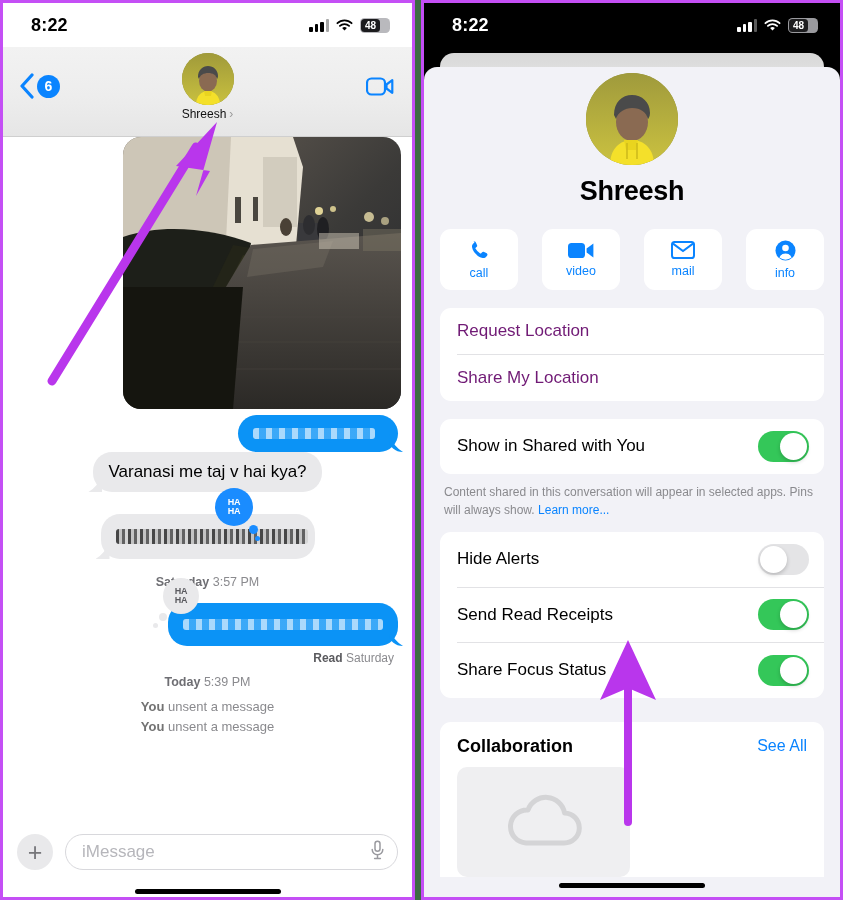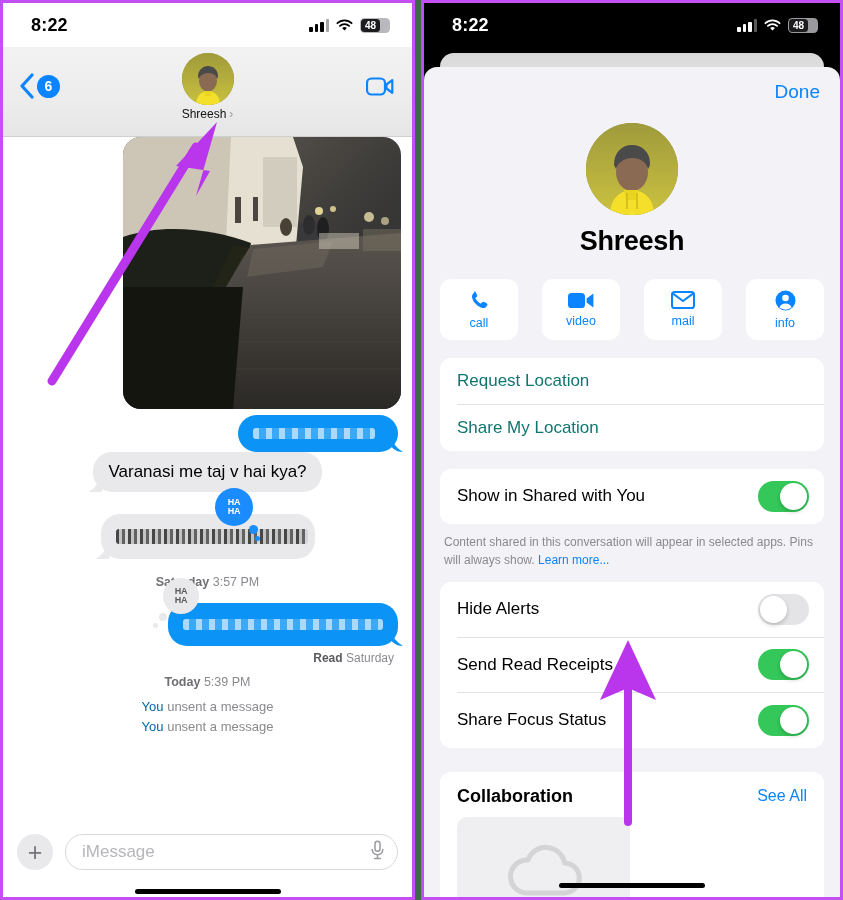--- a/index.html
+++ b/index.html
@@ -68,21 +68,21 @@
   .tail-in::after { content:""; position:absolute; left:-5px; bottom:0; width:14px; height:18px;
       background:#e9e9eb; clip-path:path("M14 18 L14 0 Q 10 12 0 18 Z"); }
 
   .redact { display:block; border-radius:3px; height:13px; }
   .redact-dark { background:repeating-linear-gradient(90deg,#2a2a2a 0 3px, #bdbdbd 3px 6px, #4a4a4a 6px 9px, #d2d2d2 9px 12px); opacity:.85; }
   .redact-light { background:repeating-linear-gradient(90deg,rgba(255,255,255,.65) 0 6px, rgba(255,255,255,.2) 6px 13px); }
 
   .tstamp { text-align:center; font-size:12.5px; color:#8a8a8e; margin:10px 0 8px; }
   .tstamp b { color:#6e6e73; font-weight:bold; }
   .sysline { text-align:center; font-size:13px; color:#8a8a8e; line-height:20px; }
-  .sysline b { color:#0369a1; font-weight:normal; }
+  .sysline b { color:#737373; font-weight:bold; }
   .readline { text-align:right; font-size:12px; color:#8a8a8e; margin-top:5px; padding-right:4px; }
   .readline b { color:#5a5a5e; font-weight:bold; }
 
   .tapback { position:absolute; border-radius:50%; display:flex; flex-direction:column;
              align-items:center; justify-content:center; font-weight:900; line-height:9px; }
   .tb-blue { background:#1a8cff; color:#fff; }
   .tb-gray { background:#e9e9eb; color:#5a5a5f; }
   .tapback span { font-size:9px; letter-spacing:-.3px; }
   .tb-dot1, .tb-dot2 { position:absolute; border-radius:50%; }
 
@@ -117,21 +117,21 @@
   .hero-name { margin-top:11px; font-size:27px; font-weight:bold; color:#000; letter-spacing:-.3px; }
 
   .action-row { display:flex; gap:24px; padding:0 16px; margin-top:22px; }
   .act { flex:1; height:61px; background:#fff; border-radius:11px; display:flex;
          flex-direction:column; align-items:center; justify-content:center; gap:5px;
          cursor:pointer; }
   .act-label { font-size:12.5px; color:#0a84ff; }
 
   .card { margin:18px 16px 0; background:#fff; border-radius:11px; overflow:hidden; }
   .card-link { height:46px; display:flex; align-items:center; padding:0 17px; font-size:17px;
-               color:#0f766e; cursor:pointer; }
+               color:#701a75; cursor:pointer; }
   .sep { height:.5px; background:#e2e2e5; margin-left:17px; }
 
   .sw-row { height:55px; display:flex; align-items:center; justify-content:space-between;
             padding:0 15px 0 17px; cursor:pointer; }
   .sw-label { font-size:17px; color:#000; }
   .switch { width:51px; height:31px; border-radius:16px; position:relative; flex:none; }
   .sw-on  { background:#34c759; }
   .sw-off { background:#e4e4e6; }
   .knob { position:absolute; top:2px; width:27px; height:27px; border-radius:50%; background:#fff;
           box-shadow:0 2px 4px rgba(0,0,0,.2); }
@@ -367,23 +367,20 @@
           <div class="batt-fill">
               <span>48</span>
             </div>
         </div>
       </div>
     </div>
 
     <div class="behind-card"></div>
 
     <div class="sheet">
-      <div class="sheet-head">
-        <span class="done">Done</span>
-      </div>
 
       <div class="contact-hero">
         <div class="hero-av">
           <svg viewBox="0 0 92 92" width="92" height="92">
             <defs>
                 <linearGradient id="ag2" x1="0" y1="0" x2="0" y2="1">
               <stop offset="0" stop-color="#9f9a3c"></stop>
                   <stop offset="1" stop-color="#cbc240"></stop>
                 </linearGradient>
               </defs>

